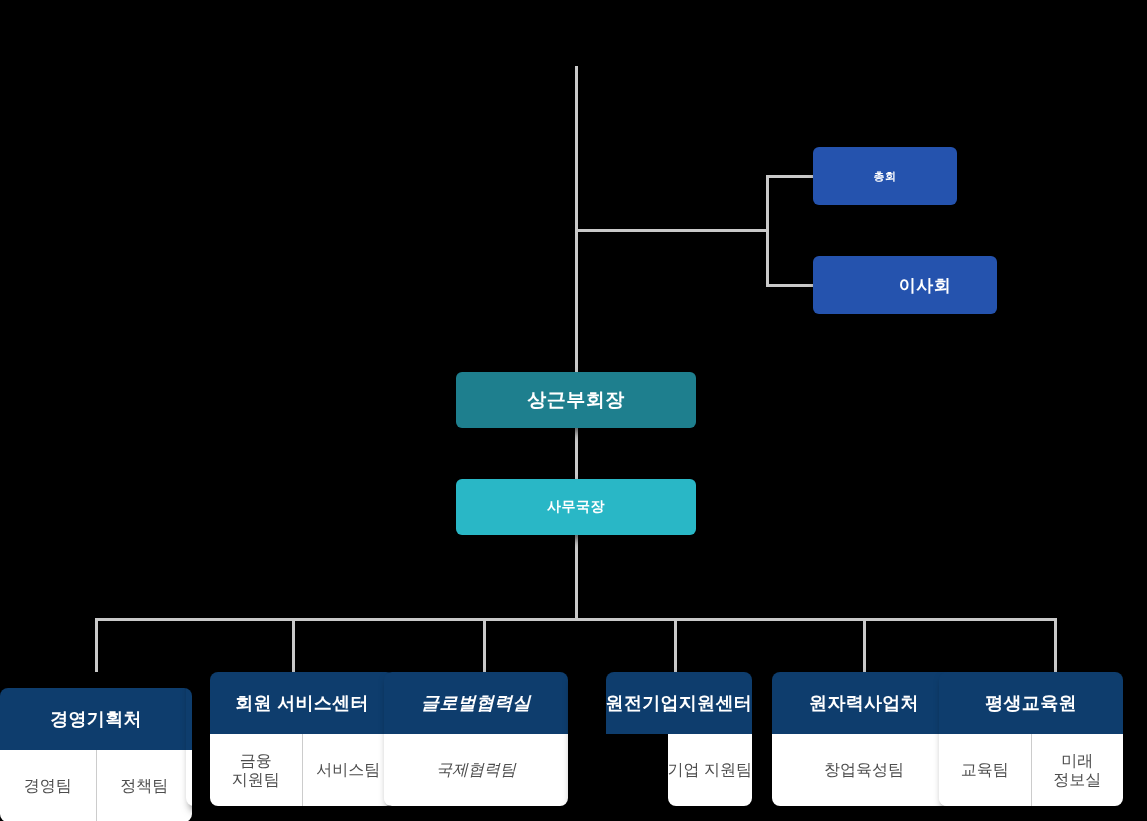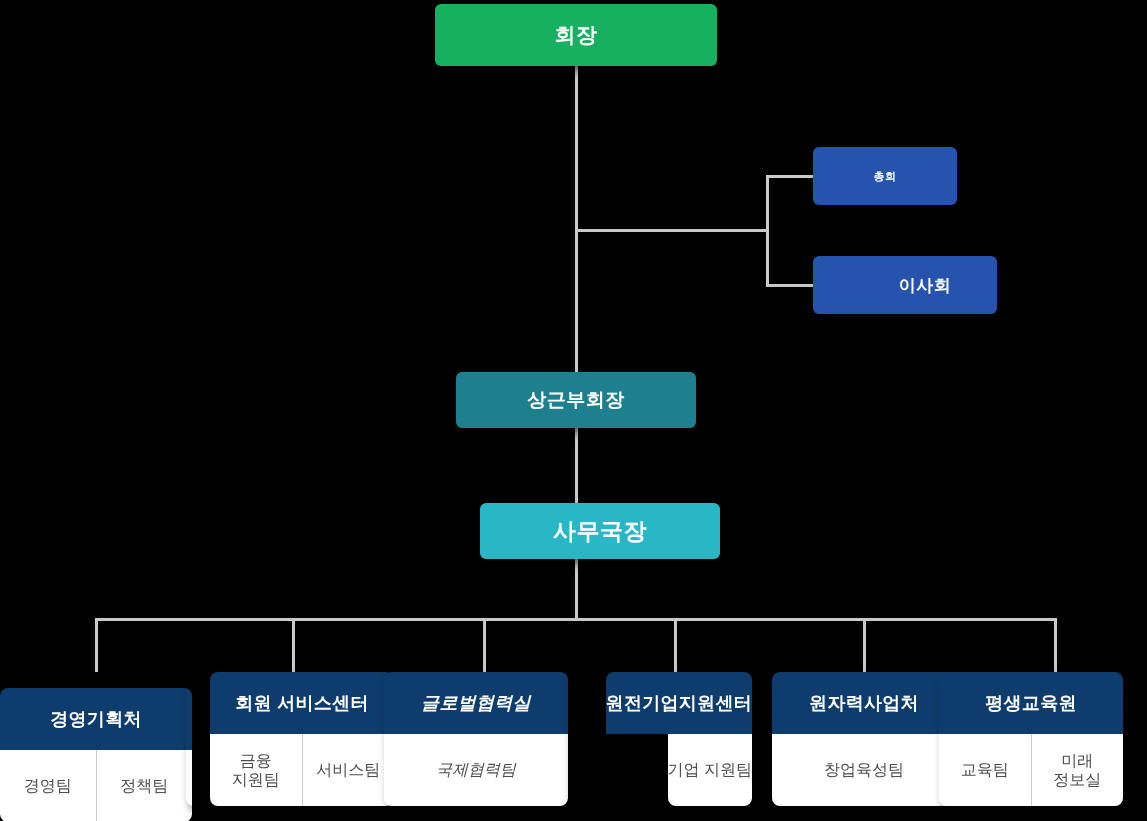--- a/index.html
+++ b/index.html
@@ -27,21 +27,21 @@
     color: #fff;
     font-weight: bold;
     border-radius: 6px;
     box-shadow: 4px 5px 8px rgba(0,0,0,0.55);
     letter-spacing: 0.5px;
   }
   .chairman   { left: 435px; top: 4px;   width: 282px; height: 62px; background: #17af60; font-size: 21px; }
   .assembly   { left: 813px; top: 147px; width: 144px; height: 58px; background: #2553ae; font-size: 11px; }
   .board      { left: 813px; top: 256px; width: 144px; height: 58px; background: #2553ae; font-size: 17px; padding-left: 40px; }
   .vice       { left: 456px; top: 372px; width: 240px; height: 56px; background: #1e7f8e; font-size: 19px; }
-  .secgen     { left: 480px; top: 479px; width: 240px; height: 56px; background: #29b7c6; font-size: 23px; margin-top: 24px; }
+  .secgen     { left: 456px; top: 479px; width: 240px; height: 56px; background: #29b7c6; font-size: 14px; }
 
   .dept {
     position: absolute;
     top: 672px;
     width: 184px;
     height: 134px;
     display: flex;
     flex-direction: column;
     border-radius: 8px;
     box-shadow: 4px 5px 8px rgba(0,0,0,0.55);
@@ -99,23 +99,20 @@
   <div class="line" style="left:766px; top:175px; width:47px;  height:3px;"></div>
   <div class="line" style="left:766px; top:284px; width:47px;  height:3px;"></div>
   <div class="line" style="left:95px;  top:618px; width:962px; height:3px;"></div>
   <div class="line" style="left:95px;   top:620px; width:3px; height:52px;"></div>
   <div class="line" style="left:292px;  top:620px; width:3px; height:52px;"></div>
   <div class="line" style="left:483px;  top:620px; width:3px; height:52px;"></div>
   <div class="line" style="left:674px;  top:620px; width:3px; height:52px;"></div>
   <div class="line" style="left:863px;  top:620px; width:3px; height:52px;"></div>
   <div class="line" style="left:1054px; top:620px; width:3px; height:52px;"></div>
 
-  <div class="box chairman">
-    <span>회장</span>
-  </div>
 
   <div class="box assembly">
     <span>총회</span>
   </div>
 
   <div class="box board">
     <span>이사회</span>
   </div>
 
   <div class="box vice">

